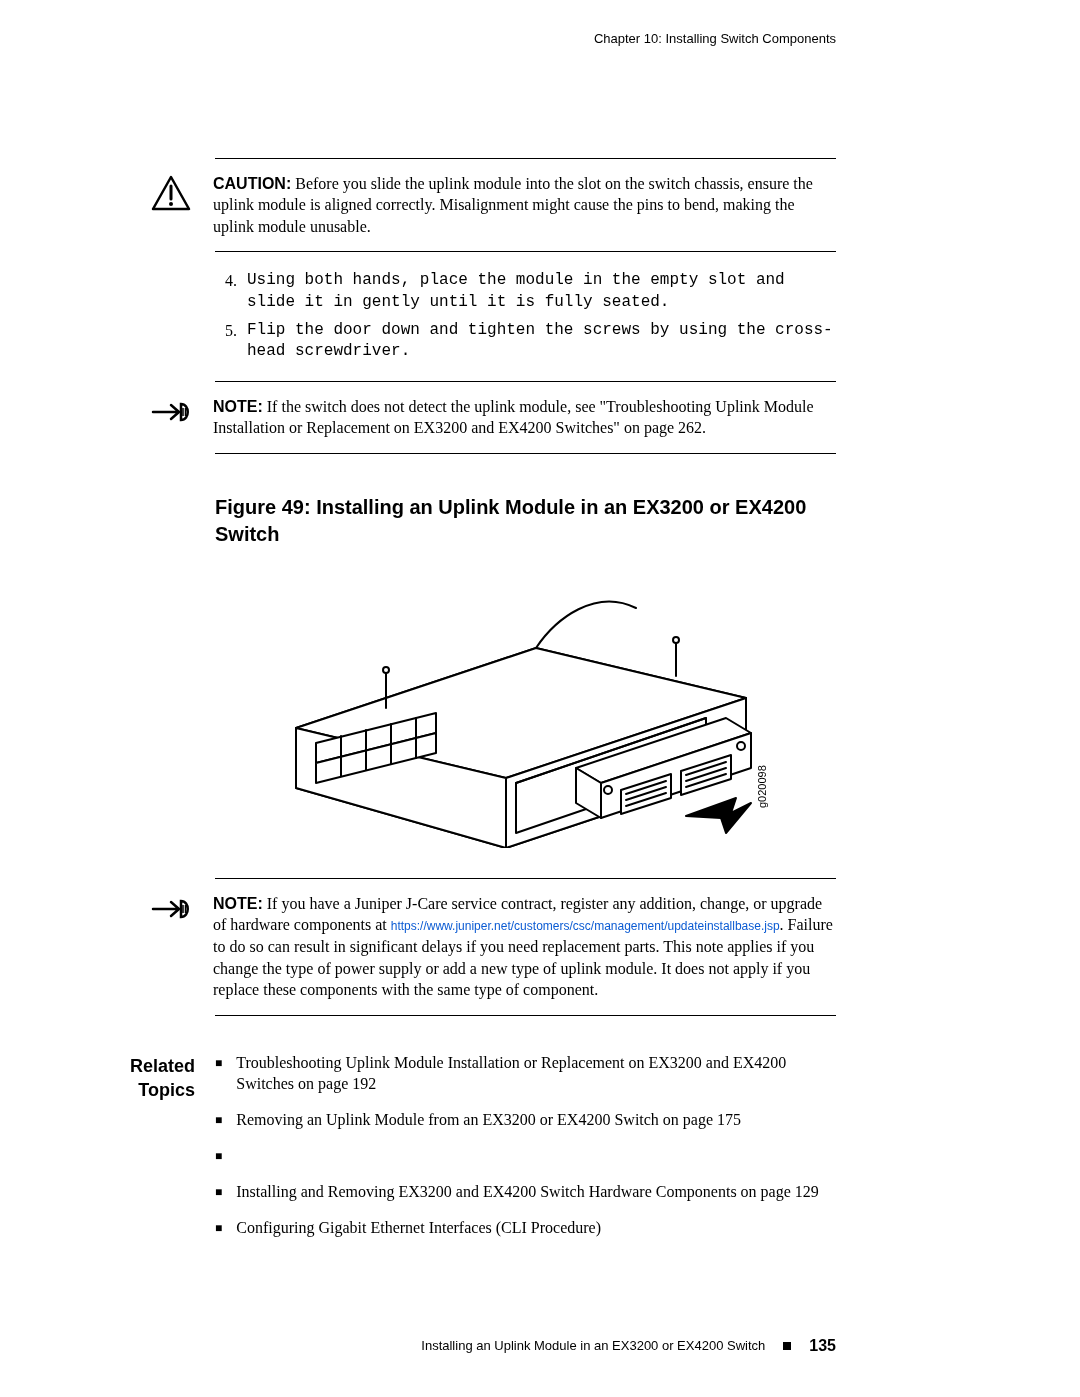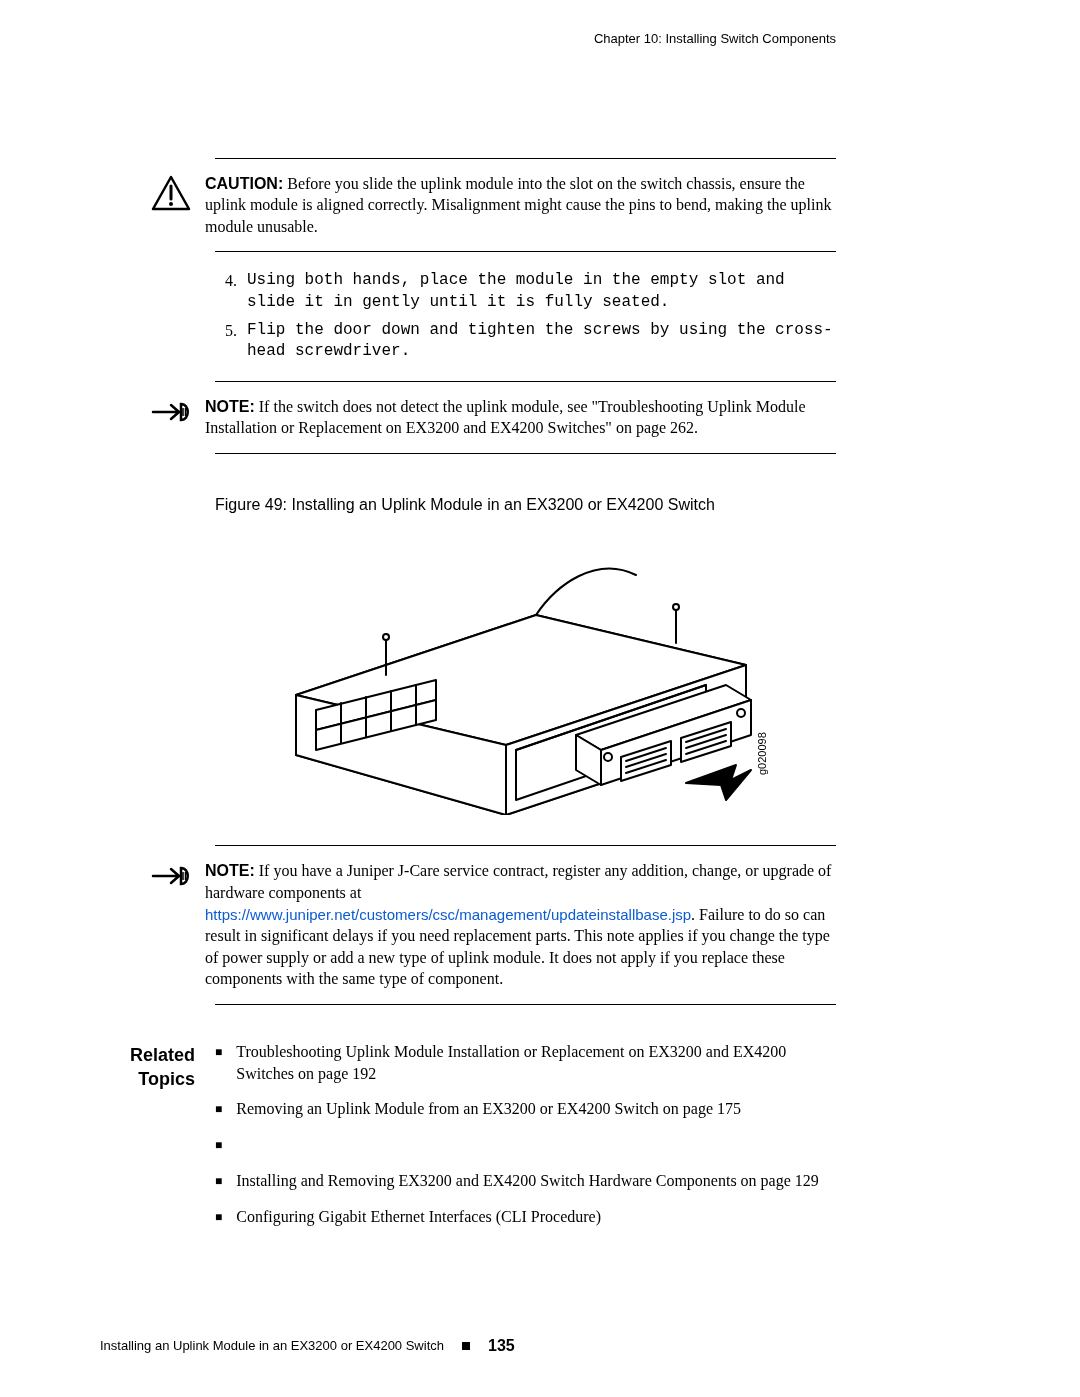--- a/index.html
+++ b/index.html
@@ -31,21 +31,21 @@
   }
   .rule {
     border: none;
     border-top: 1px solid #000;
     margin: 0;
     height: 0;
   }
   .callout {
     display: flex;
     align-items: flex-start;
-    gap: 10px;
+    gap: 18px;
     padding: 14px 0 14px 0;
   }
   .callout .icon-cell {
     width: 48px;
     flex: 0 0 48px;
     margin-left: -68px; 
     display: flex;
     justify-content: center;
     padding-top: 2px;
   }
@@ -66,36 +66,36 @@
   }
   .step .num {
     width: 22px;
     flex: 0 0 22px;
     text-align: right;
   }
   .step .txt { flex: 1; font-family: Liberation Mono, monospace; }
 
   .figure-caption {
     font-family: Arial, Helvetica, sans-serif;
-    font-weight: normal;
-    font-size: 16px;
+    font-weight: bold;
+    font-size: 20px;
     text-align: left;
     margin: 40px 0 10px 0;
   }
   .figure {
     display: flex;
     justify-content: center;
     margin: 0 0 30px 0;
   }
   .figure svg { display: block; }
 
   .link {
     color: #0b5bd3;
     font-family: Arial, Helvetica, sans-serif;
-    font-size: 15px;
+    font-size: 12px;
     text-decoration: none;
   }
 
   .related {
     display: flex;
     gap: 20px;
     margin-top: 36px;
   }
   .related .label {
     width: 120px;
@@ -122,20 +122,21 @@
     font-size: 12px;
     line-height: 22px;
   }
 
   .footer {
     position: absolute;
     left: 100px;
     right: 100px;
     bottom: 40px;
     display: flex;
+    justify-content: flex-end;
     align-items: center;
     gap: 18px;
     font-family: Arial, Helvetica, sans-serif;
     font-size: 13px;
   }
   .footer .sq {
     width: 8px; height: 8px; background:#000; display:inline-block;
   }
   .footer .pg {
     font-weight: bold;

